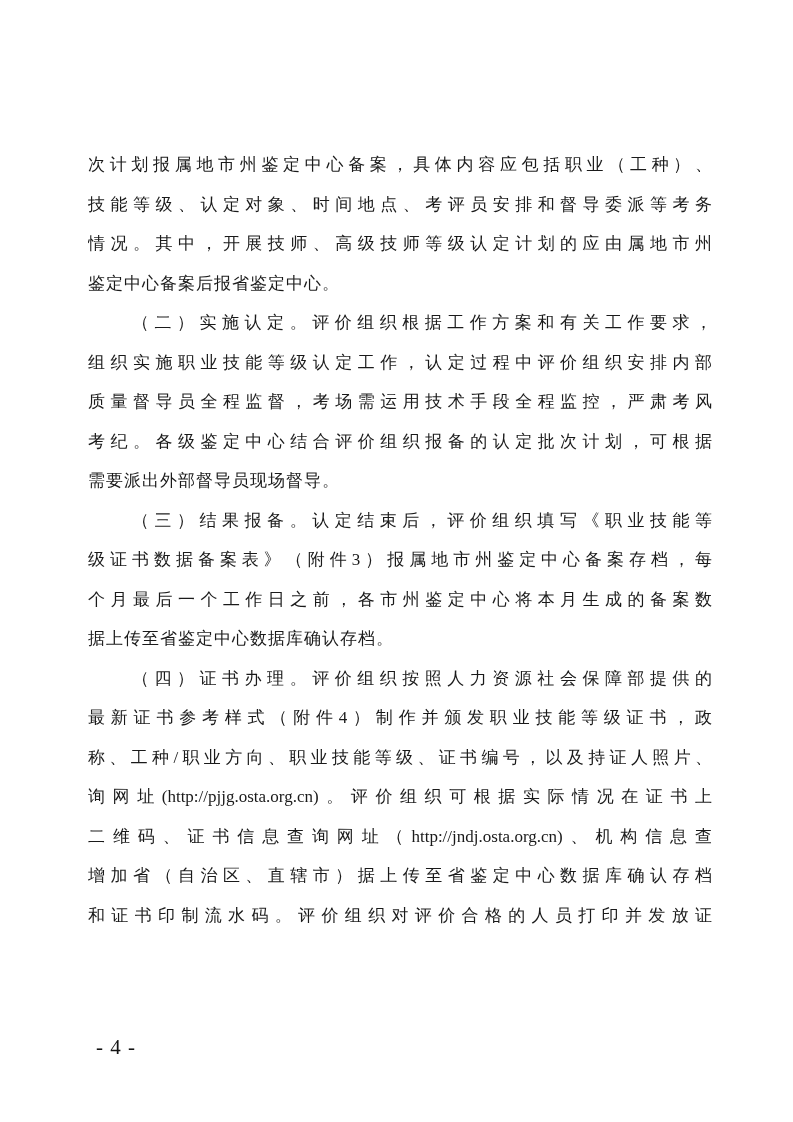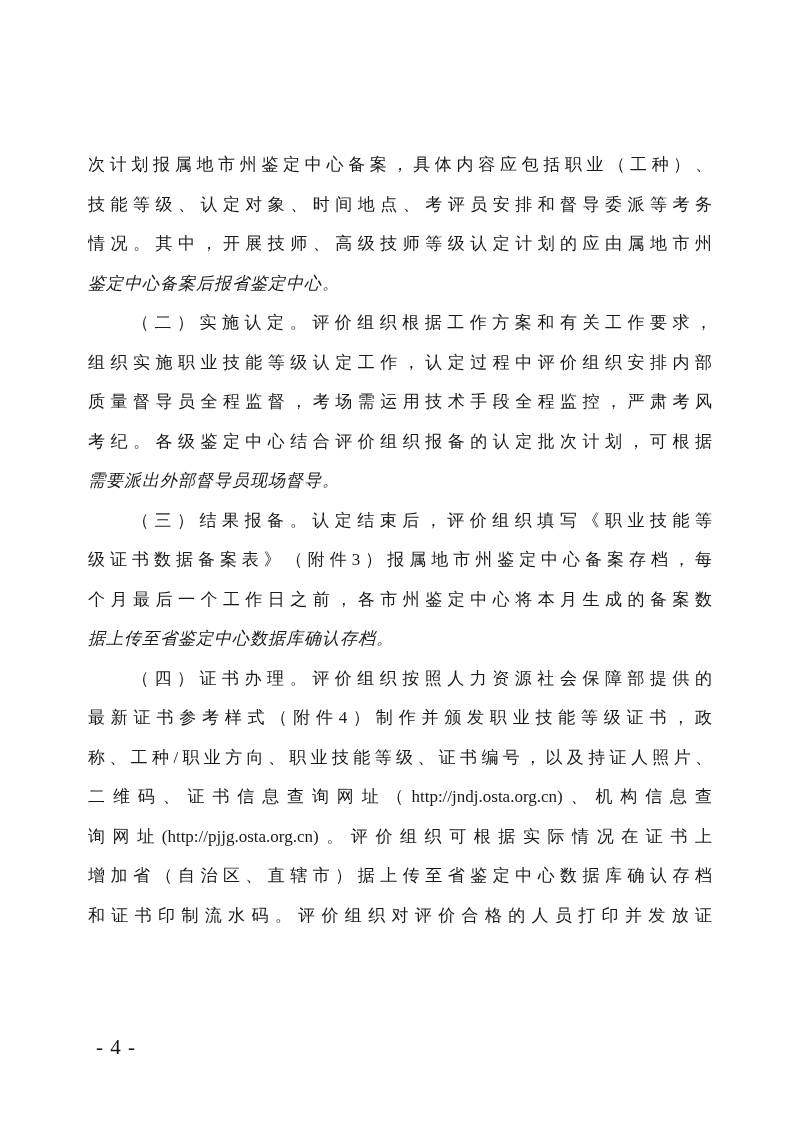--- a/index.html
+++ b/index.html
@@ -37,21 +37,20 @@
   .fill {
     text-align: justify;
     text-justify: inter-character;
     text-align-last: justify;
   }
   
   .end {
     text-align: left;
     text-align-last: left;
     letter-spacing: 1px;
-    font-style: italic;
   }
   
   .ind {
     padding-left: 44px;
   }
   .footer {
     position: absolute;
     left: 96px;
     top: 1034px;
     height: 26px;
@@ -80,22 +79,22 @@
     <div class="line end">需要派出外部督导员现场督导。</div>
 
     <div class="line fill ind">（三）结果报备。认定结束后，评价组织填写《职业技能等</div>
     <div class="line fill">级证书数据备案表》（附件3）报属地市州鉴定中心备案存档，每</div>
     <div class="line fill">个月最后一个工作日之前，各市州鉴定中心将本月生成的备案数</div>
     <div class="line end">据上传至省鉴定中心数据库确认存档。</div>
 
     <div class="line fill ind">（四）证书办理。评价组织按照人力资源社会保障部提供的</div>
     <div class="line fill">最新证书参考样式（附件4）制作并颁发职业技能等级证书，政</div>
     <div class="line fill">称、工种/职业方向、职业技能等级、证书编号，以及持证人照片、</div>
+    <div class="line fill">询网址(http://pjjg.osta.org.cn)。评价组织可根据实际情况在证书上</div>
     <div class="line fill">二维码、证书信息查询网址（http://jndj.osta.org.cn)、机构信息查</div>
-    <div class="line fill">询网址(http://pjjg.osta.org.cn)。评价组织可根据实际情况在证书上</div>
     <div class="line fill">增加省（自治区、直辖市）据上传至省鉴定中心数据库确认存档</div>
     <div class="line fill">和证书印制流水码。评价组织对评价合格的人员打印并发放证</div>
   </section>
 
   <footer class="footer">
     <span>- 4 -</span>
   </footer>
 
 </div>
 

